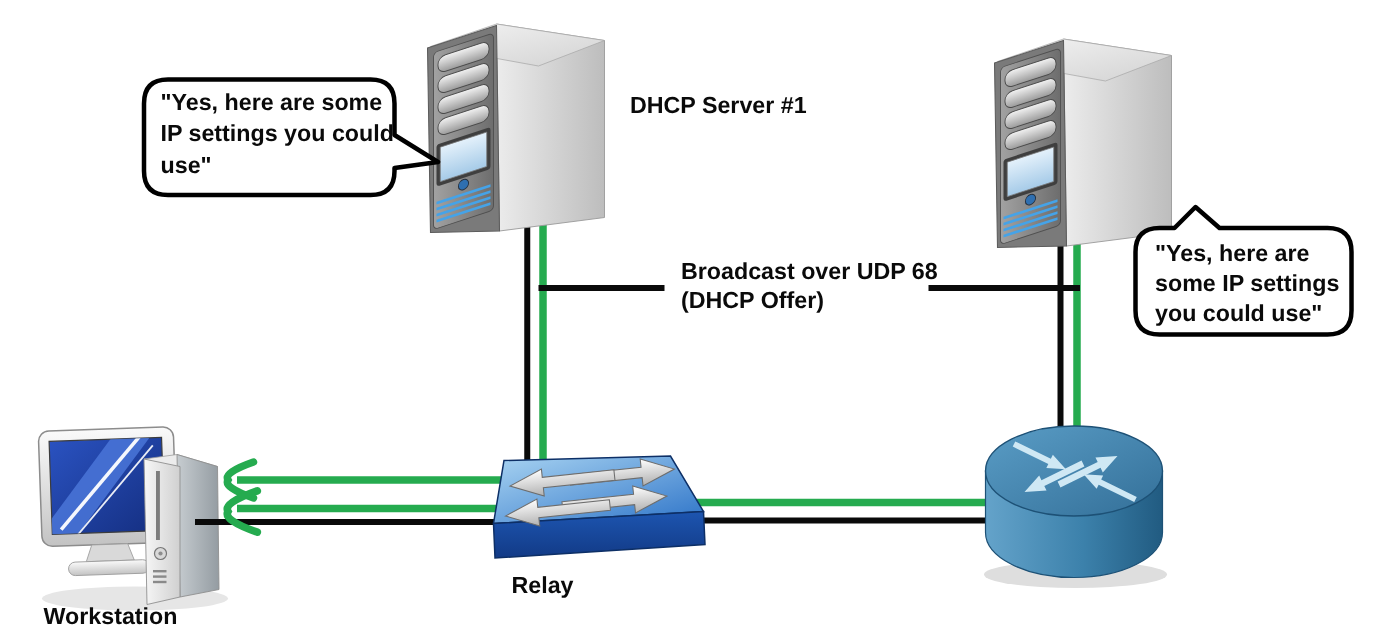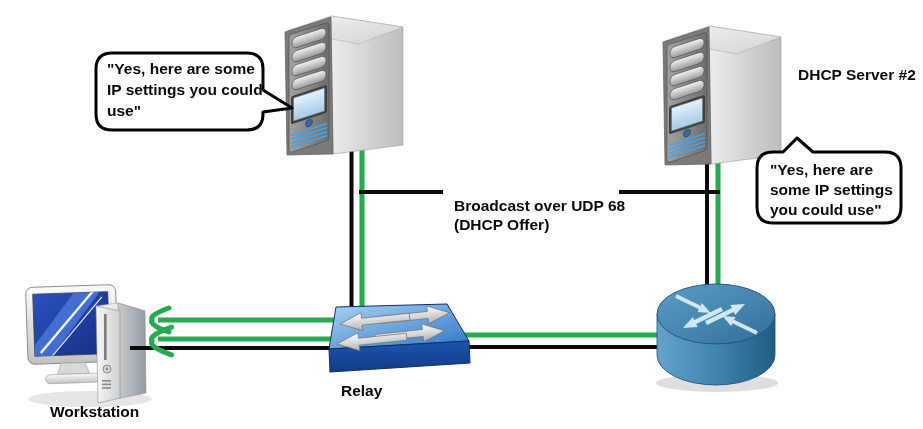--- a/index.html
+++ b/index.html
@@ -188,19 +188,19 @@
   <path d="M773,152 L783,152 L797,138 L813,152 L885,152 Q901,152 901,168 L901,207 Q901,223 885,223 L773,223 Q757,223 757,207 L757,168 Q757,152 773,152 Z" fill="#ffffff" stroke="#000000" stroke-width="3" stroke-linejoin="round"></path>
 </svg>
 
 <div class="bubble-text" style="left:107px;top:58px;">"Yes, here are some
 IP settings you could
 use"</div>
 <div class="bubble-text" style="left:770px;top:160px;line-height:20px;">"Yes, here are
 some IP settings
 you could use"</div>
 
-<div class="label" style="left:798px;top:65px;">DHCP Server #2</div>
-<div class="label" style="left:454px;top:172px;margin-top:24px;">Broadcast over UDP 68
+<div class="label" style="left:420px;top:61px;">DHCP Server #1</div>
+<div class="label" style="left:454px;top:172px;">Broadcast over UDP 68
 (DHCP Offer)</div>
 <div class="label" style="left:341px;top:381px;">Relay</div>
-<div class="label" style="left:50px;top:402px;">Workstation</div>
+<div class="label" style="left:29px;top:402px;">Workstation</div>
 
 </div>
 
 </body></html>

